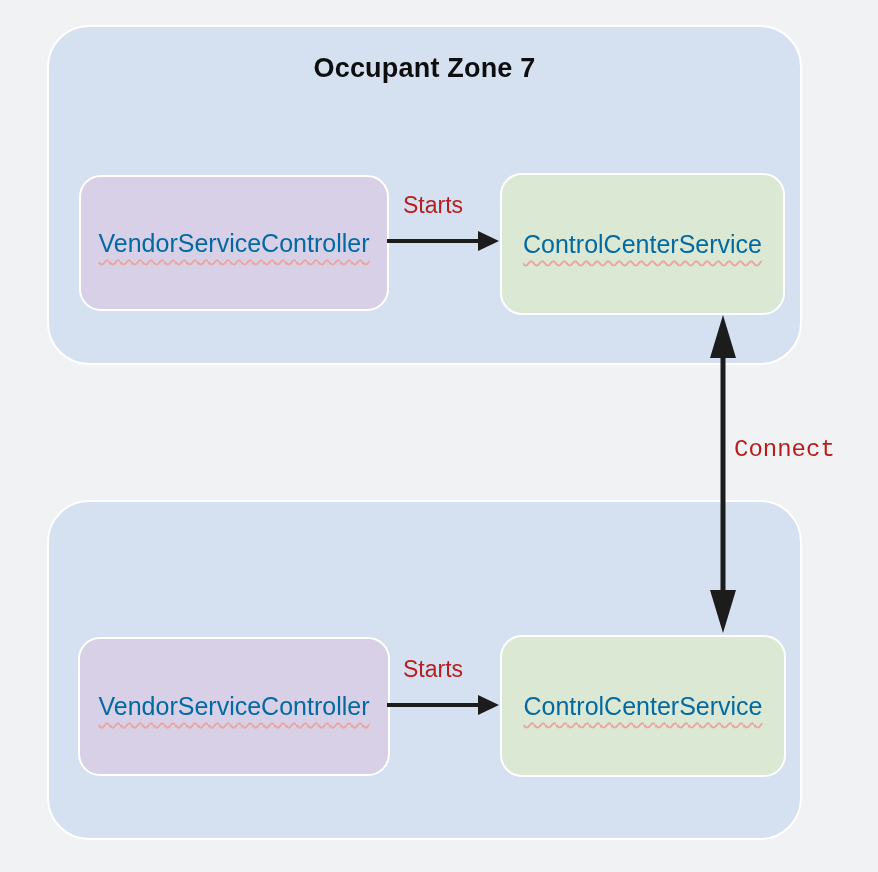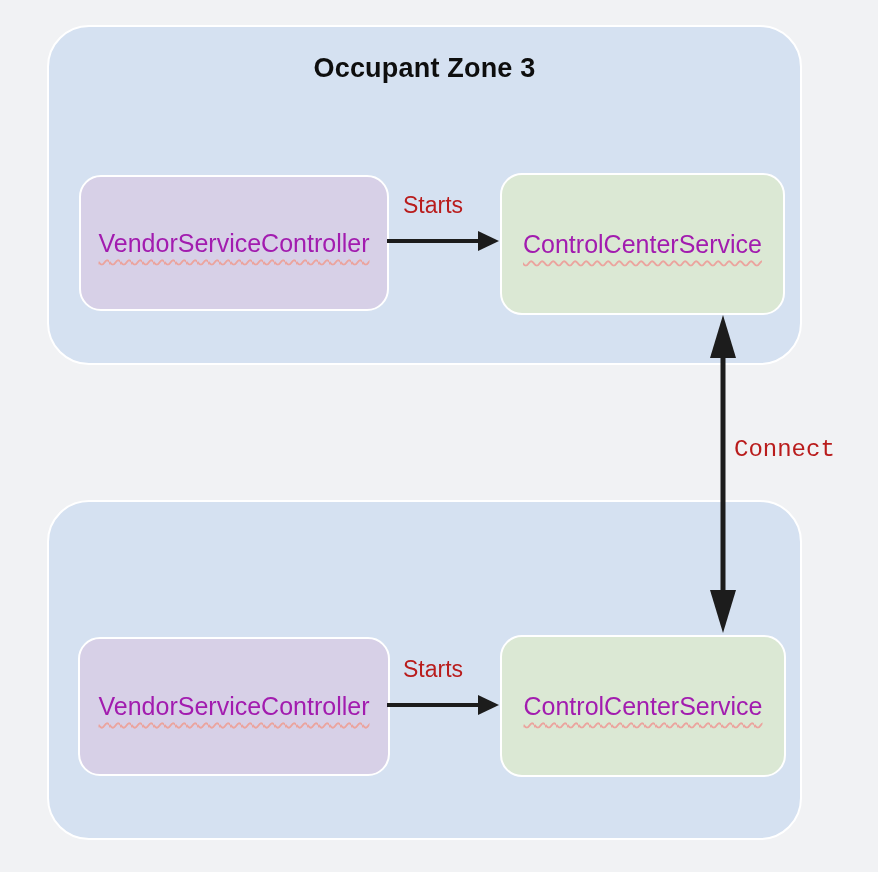--- a/index.html
+++ b/index.html
@@ -45,21 +45,21 @@
     justify-content: center;
   }
   .vendor-box { background: #d7d0e7; }
   .control-box { background: #dbe8d4; }
   .vendor-box-1 { left: 30px;  top: 148px; width: 310px; height: 136px; }
   .control-box-1{ left: 451px; top: 146px; width: 285px; height: 142px; }
   .vendor-box-2 { left: 29px;  top: 135px; width: 312px; height: 139px; }
   .control-box-2{ left: 451px; top: 133px; width: 286px; height: 142px; }
   .service-label {
     font-size: 25px;
-    color: #a21caf;
+    color: #0369a1;
     white-space: nowrap;
     text-decoration-line: underline;
     text-decoration-style: wavy;
     text-decoration-color: #eba49e;
     text-decoration-thickness: 2px;
     text-underline-offset: 7px;
   }
   .edge-label {
     position: absolute;
     font-size: 23px;
@@ -73,21 +73,21 @@
   .h-arrow-1 { left: 387px; top: 223px; }
   .h-arrow-2 { left: 387px; top: 687px; }
   .v-arrow   { left: 704px; top: 313px; }
 </style>
 </head>
 <body>
 
 <div class="canvas">
 
   <div class="zone zone-1">
-    <div class="zone-title">Occupant Zone 3</div>
+    <div class="zone-title">Occupant Zone 7</div>
     <div class="service-box vendor-box vendor-box-1">
       <span class="service-label">VendorServiceController</span>
     </div>
     <div class="service-box control-box control-box-1">
       <span class="service-label">ControlCenterService</span>
     </div>
   </div>
 
   <div class="zone zone-2">
     <div class="service-box vendor-box vendor-box-2">

